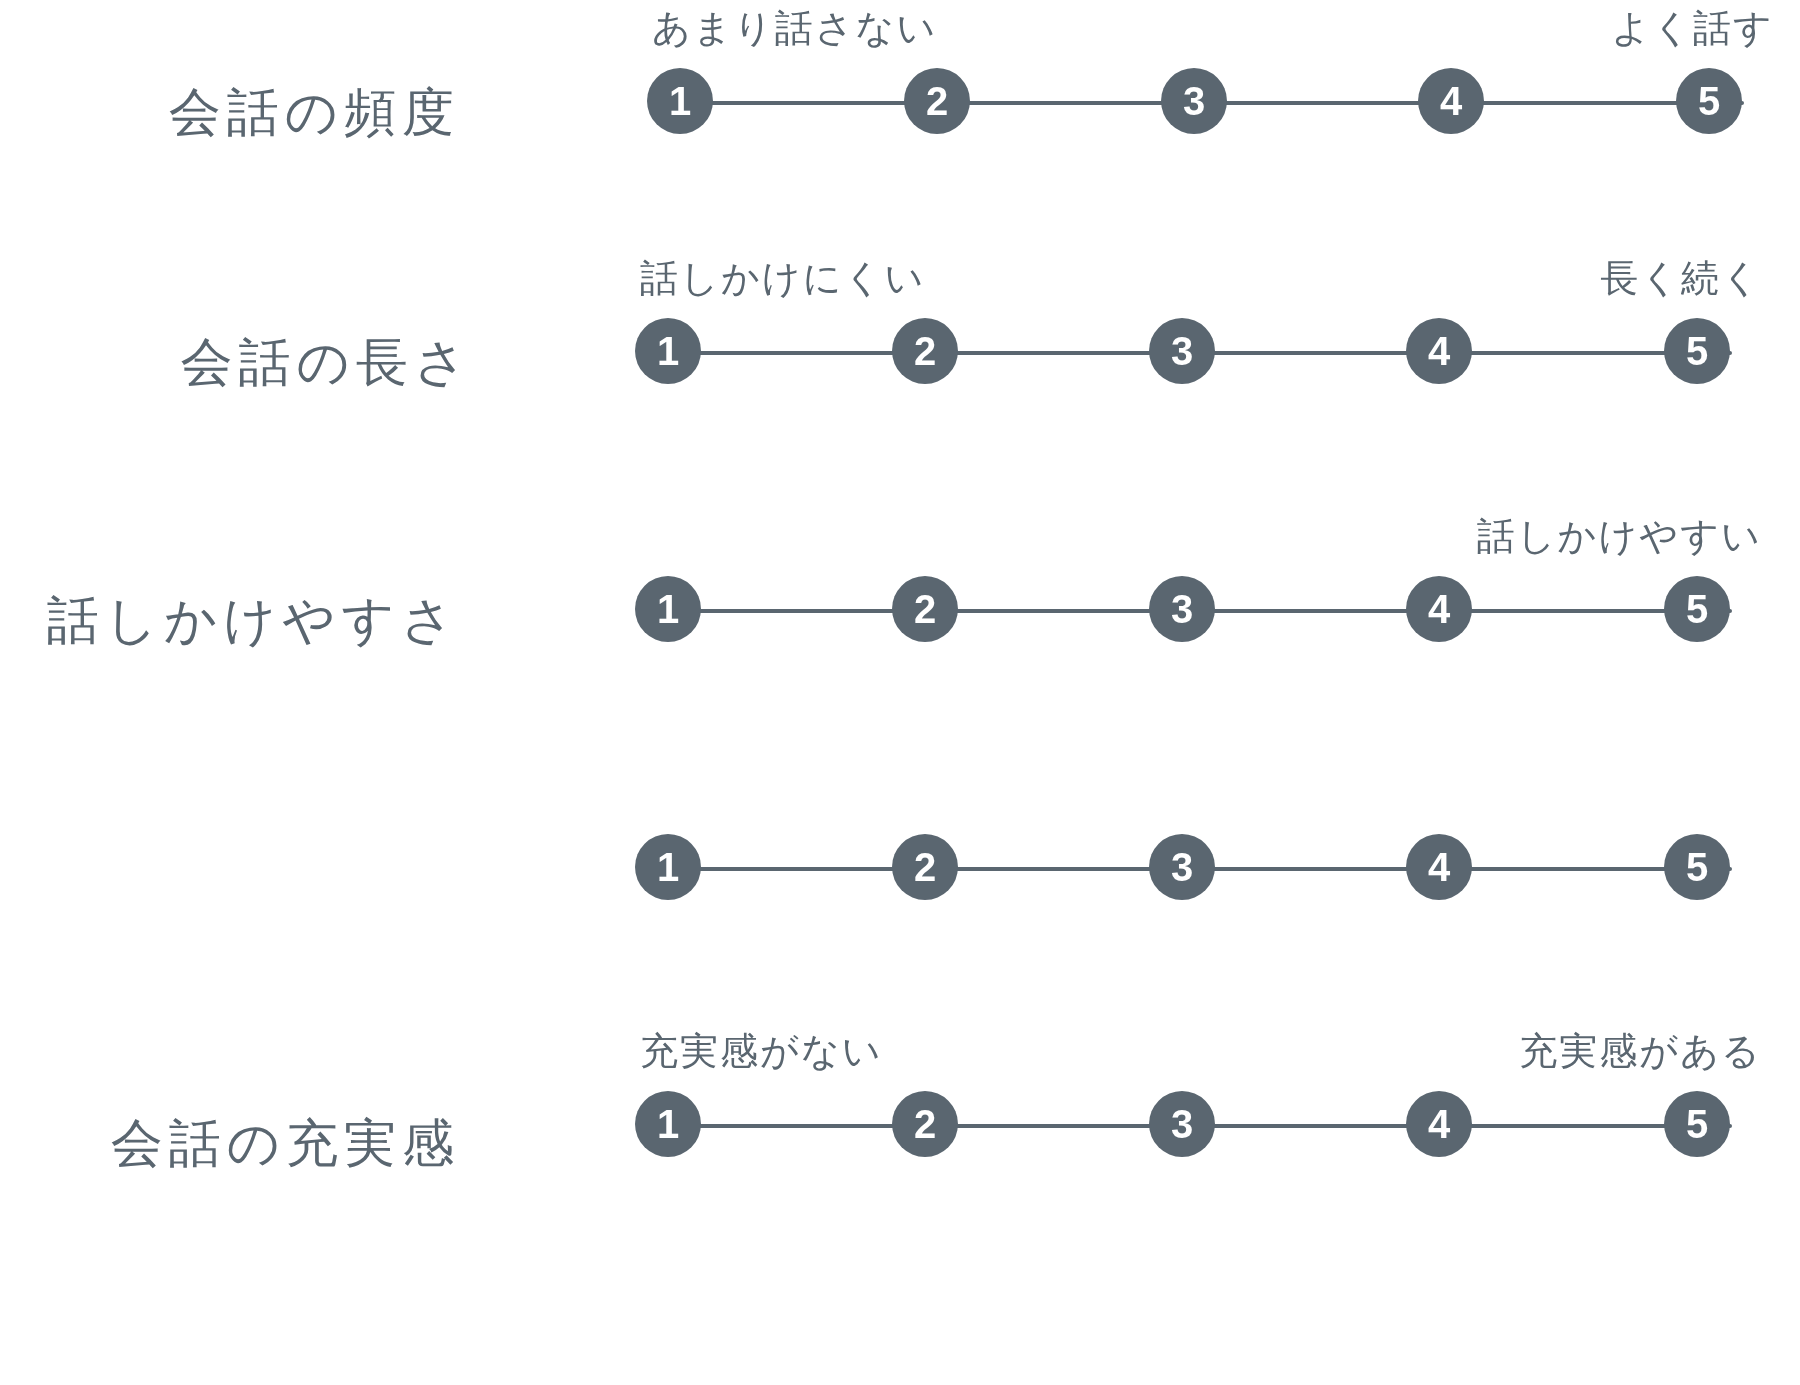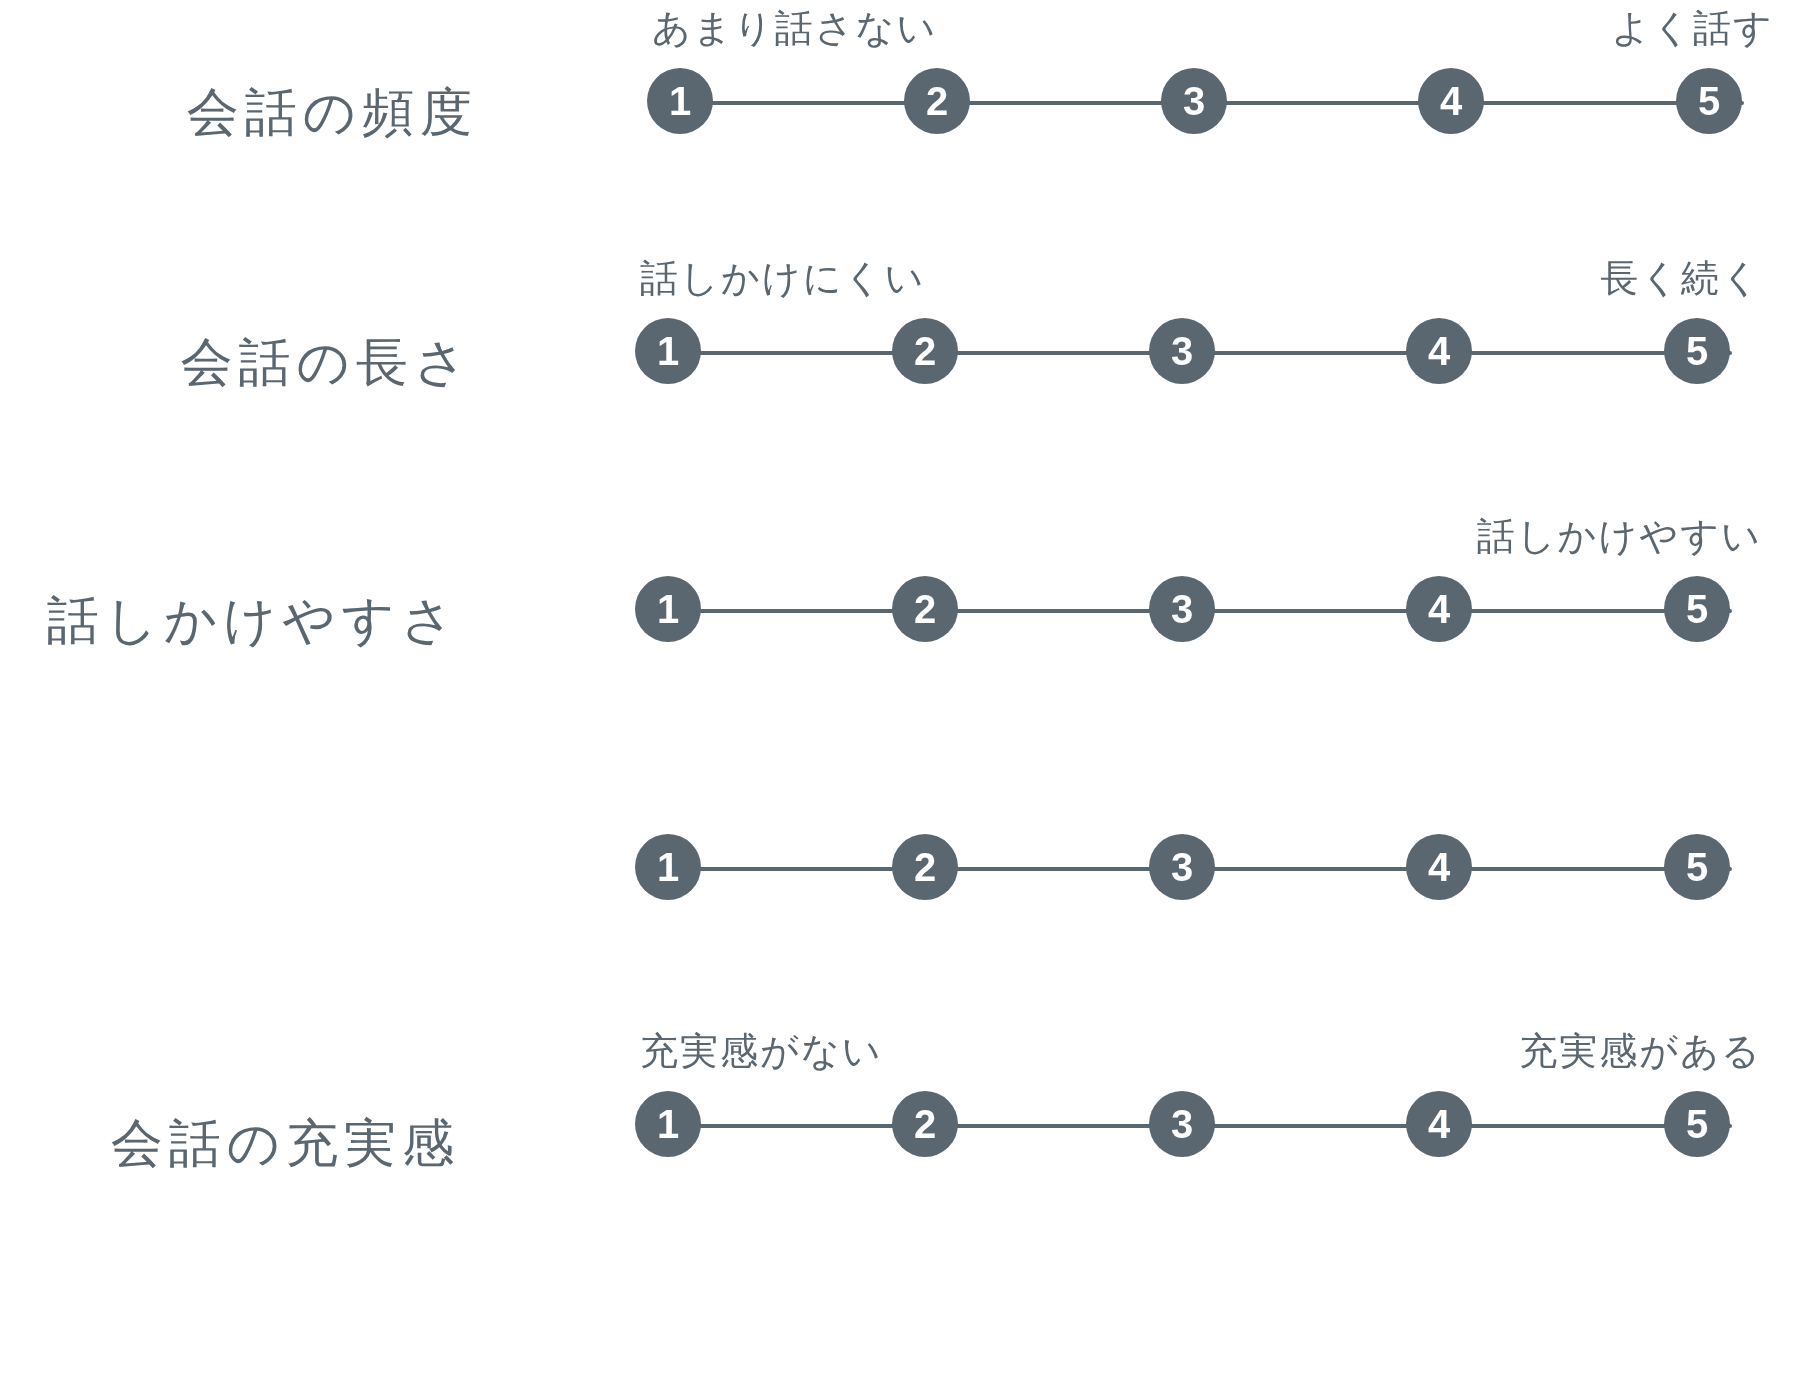--- a/index.html
+++ b/index.html
@@ -114,21 +114,21 @@
   .point.p4 { left: 804px;  }
   .point.p5 { left: 1062px; }
 
   
   #row-0 { top: 0px;    }
   #row-1 { top: 250px;  }
   #row-2 { top: 502px;  }
   #row-3 { top: 760px;  }
   #row-4 { top: 1017px; }
 
-  #row-0 .row-label { top: 86px; padding-left: 18px;  }
+  #row-0 .row-label { top: 86px;  }
   #row-1 .row-label { top: 86px; margin-left: 13px;  }
   #row-2 .row-label { top: 92px;  }
   #row-3 .row-label { top: 92px;  }
   #row-4 .row-label { top: 92px; margin-top: 8px;  }
 
   #row-0 .scale-track-wrap { top: 0px; margin-left: 12px;  }
   #row-1 .scale-track-wrap { top: 0px;  }
   #row-2 .scale-track-wrap { top: 6px;  }
   #row-3 .scale-track-wrap { top: 6px;  }
   #row-4 .scale-track-wrap { top: 6px;  }

